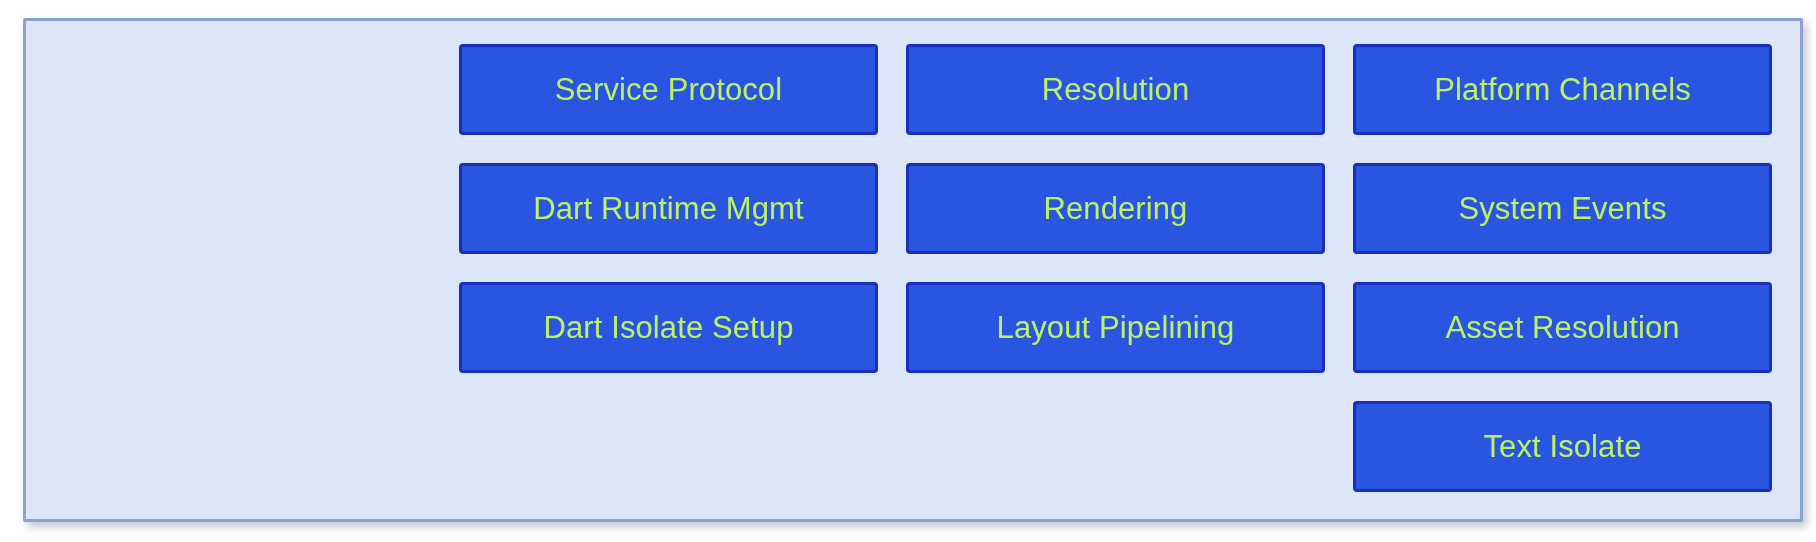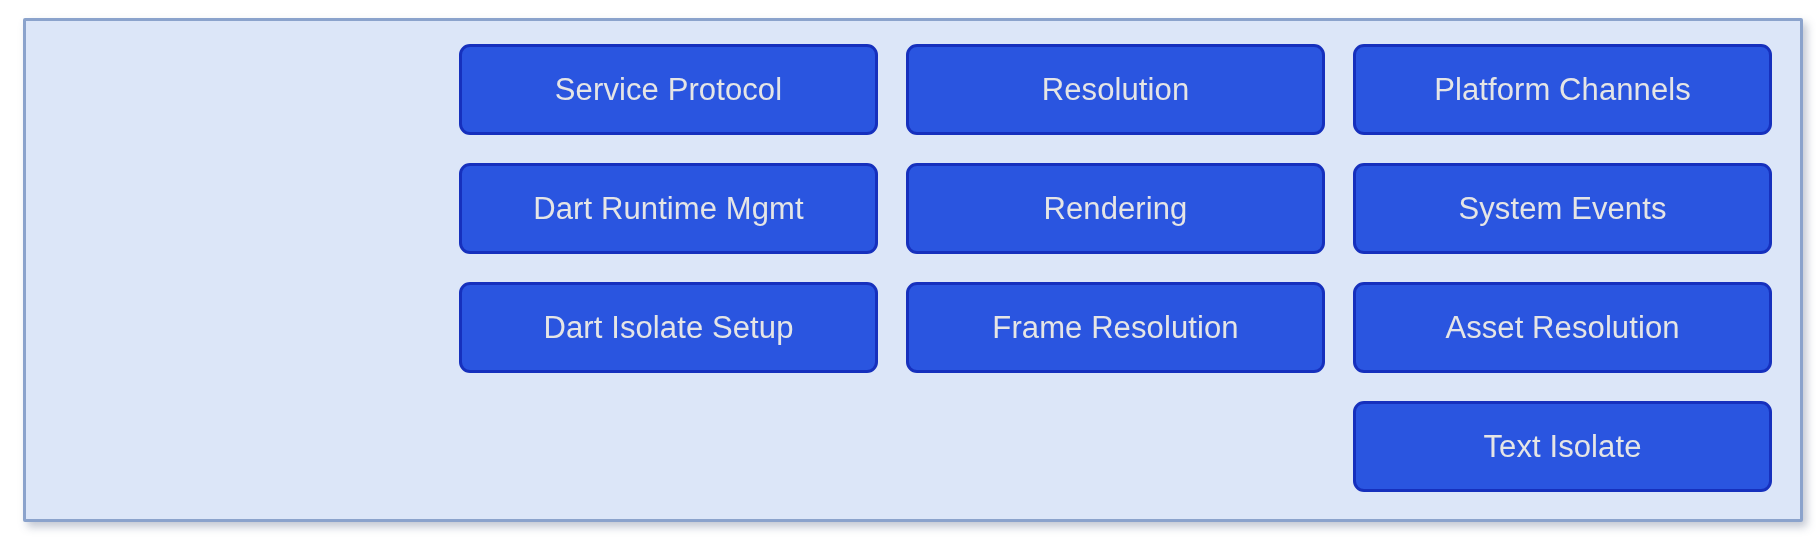--- a/index.html
+++ b/index.html
@@ -78,25 +78,25 @@
     width: 419px;
   }
 
   
   .module-box {
     box-sizing: border-box;
     width: 419px;
     height: 91px;
     background: #2a55e0;
     border: 3px solid #1630bd;
-    border-radius: 11px;
+    border-radius: 4px;
     display: flex;
     align-items: center;
     justify-content: center;
-    color: #e5e5e5;
+    color: #bef264;
     font-size: 31px;
     font-weight: 400;
     letter-spacing: 0.1px;
     line-height: 1;
     white-space: nowrap;
     text-align: center;
     user-select: none;
   }
 </style>
 </head>
@@ -111,21 +111,21 @@
 
       <div class="column">
         <div class="module-box">Service Protocol</div>
         <div class="module-box">Dart Runtime Mgmt</div>
         <div class="module-box">Dart Isolate Setup</div>
       </div>
 
       <div class="column">
         <div class="module-box">Resolution</div>
         <div class="module-box">Rendering</div>
-        <div class="module-box">Frame Resolution</div>
+        <div class="module-box">Layout Pipelining</div>
       </div>
 
       <div class="column">
         <div class="module-box">Platform Channels</div>
         <div class="module-box">System Events</div>
         <div class="module-box">Asset Resolution</div>
         <div class="module-box">Text Isolate</div>
       </div>
 
     </div>

